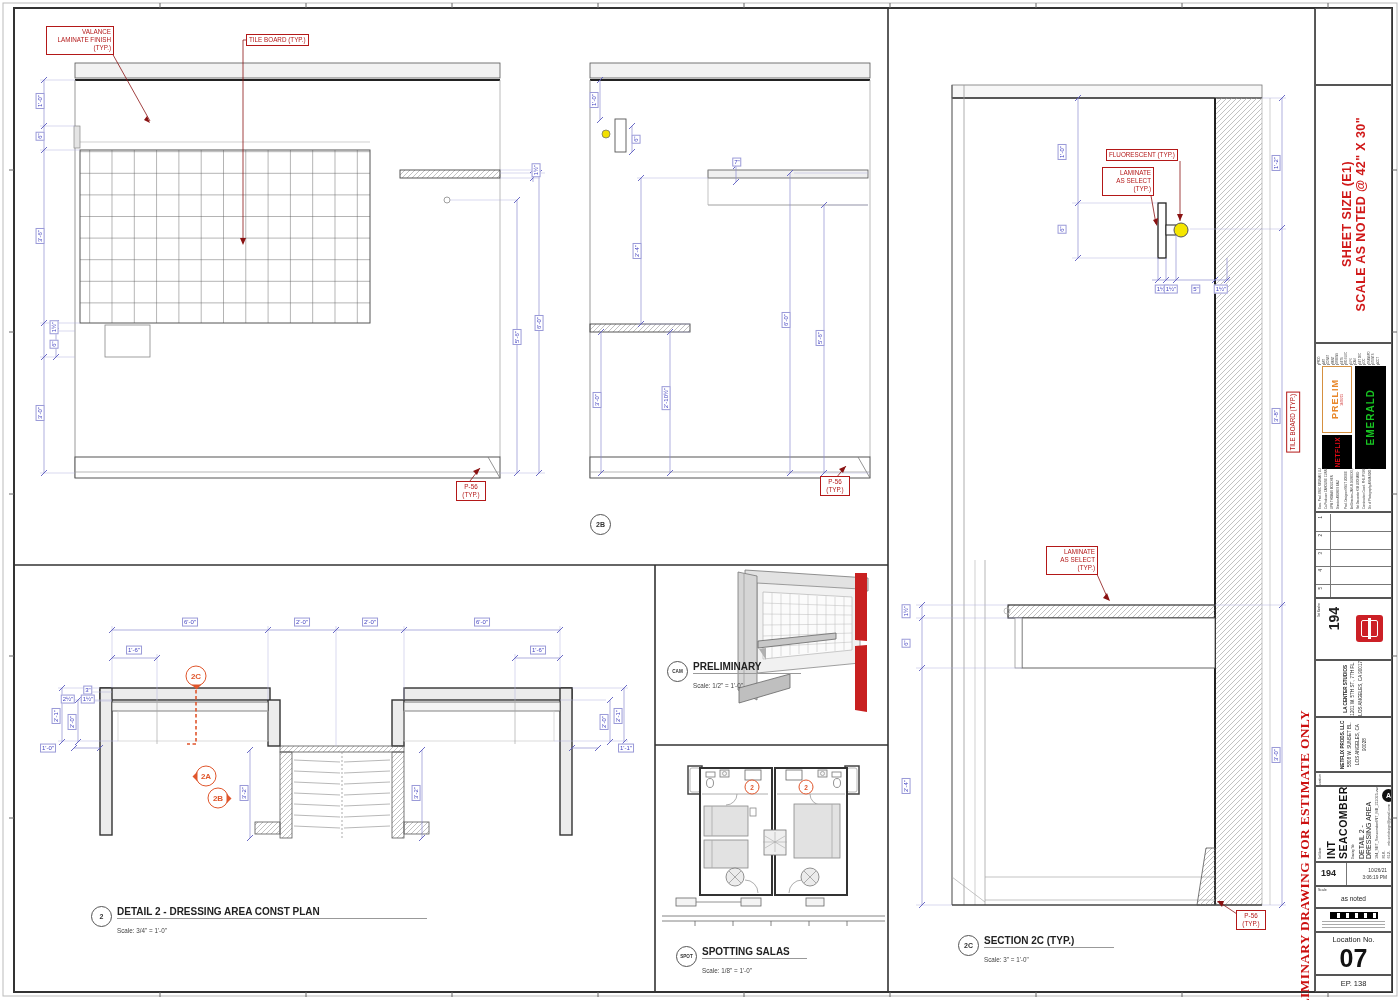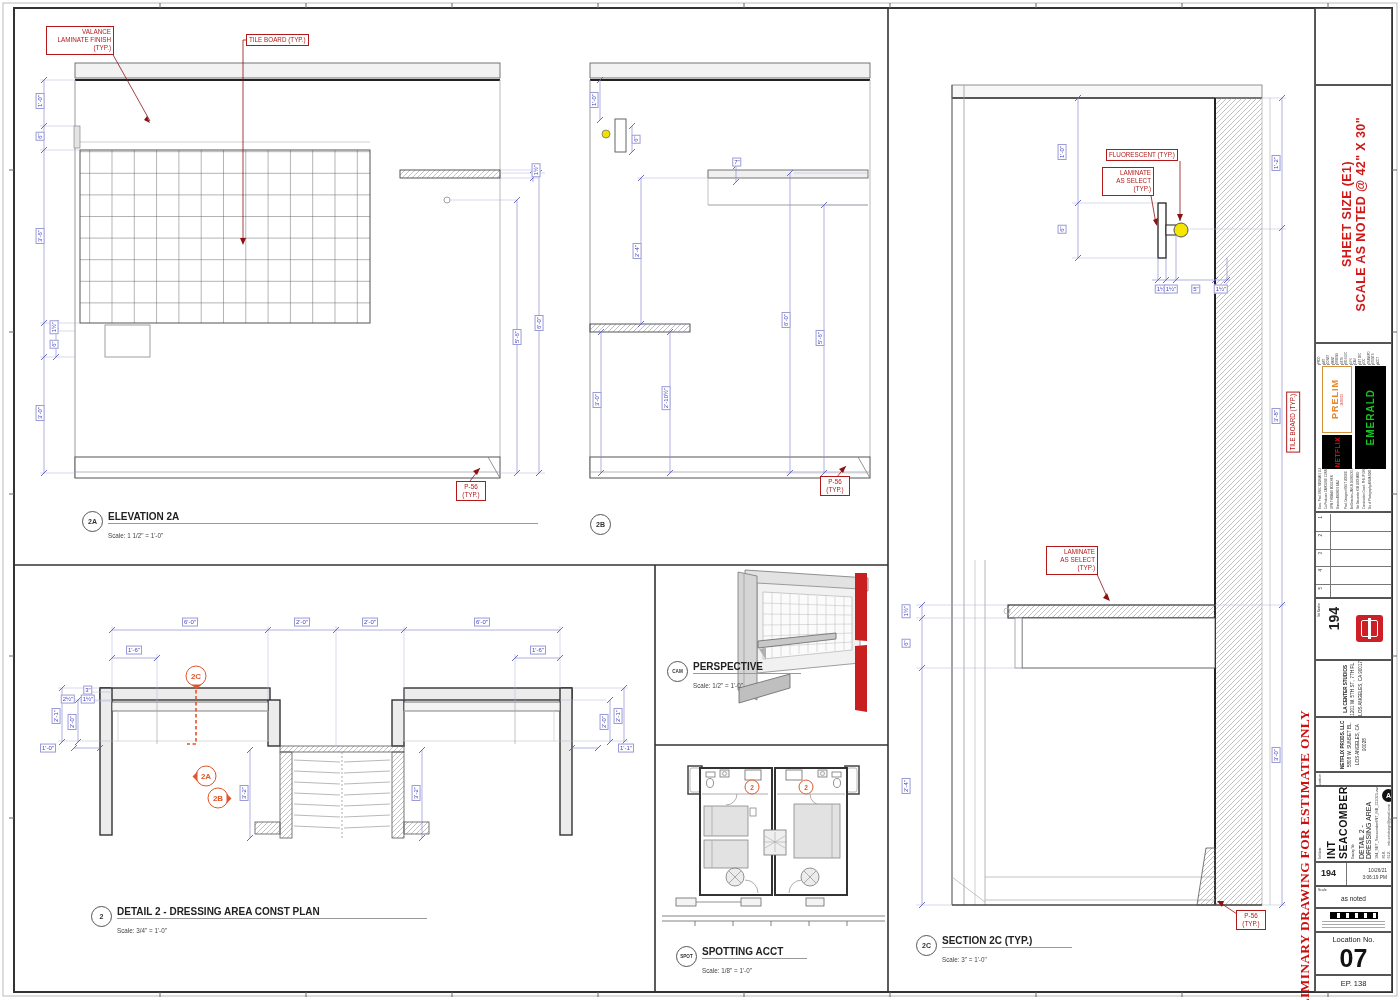--- a/index.html
+++ b/index.html
@@ -268,36 +268,33 @@
       <rect x="676" y="898" width="20" height="8" stroke="#666" fill="#f4f4f4"></rect>
       <rect x="741" y="898" width="20" height="8" stroke="#666" fill="#f4f4f4"></rect>
       <rect x="806" y="898" width="18" height="8" stroke="#666" fill="#f4f4f4"></rect>
       <line x1="696" y1="902" x2="741" y2="902" stroke="#777"></line>
       <path d="M662 916 H885 M662 921 H885 M695 921 V926 M733 921 V926 M771 921 V926 M809 921 V926 M847 921 V926" stroke="#666"></path>
     </g>
   </svg>
 
   <div id="overlay">
 
-    <div class="vt" style="left:82px;top:511px">
-      <span class="circ">2A</span><span class="tw" style="width:430px"><span class="tt">ELEVATION 2A</span><span class="sc">Scale: 1 1/2" = 1'-0"</span></span>
-    </div>
     <div class="vt" style="left:590px;top:514px">
       <span class="circ">2B</span>
     </div>
     <div class="vt" style="left:91px;top:906px">
       <span class="circ">2</span><span class="tw" style="width:310px"><span class="tt">DETAIL 2 - DRESSING AREA CONST PLAN</span><span class="sc">Scale: 3/4" = 1'-0"</span></span>
     </div>
     <div class="vt" style="left:667px;top:661px">
-      <span class="circ smf">CAM</span><span class="tw" style="width:108px"><span class="tt">PERSPECTIVE</span><span class="sc">Scale: 1/2" = 1'-0"</span></span>
+      <span class="circ smf">CAM</span><span class="tw" style="width:108px"><span class="tt">PRELIMINARY</span><span class="sc">Scale: 1/2" = 1'-0"</span></span>
     </div>
     <div class="vt" style="left:676px;top:946px">
-      <span class="circ smf">SPOT</span><span class="tw" style="width:105px"><span class="tt">SPOTTING ACCT</span><span class="sc">Scale: 1/8" = 1'-0"</span></span>
-    </div>
-    <div class="vt" style="left:916px;top:935px">
+      <span class="circ smf">SPOT</span><span class="tw" style="width:105px"><span class="tt">SPOTTING SALAS</span><span class="sc">Scale: 1/8" = 1'-0"</span></span>
+    </div>
+    <div class="vt" style="left:958px;top:935px">
       <span class="circ">2C</span><span class="tw" style="width:130px"><span class="tt">SECTION 2C (TYP.)</span><span class="sc">Scale: 3" = 1'-0"</span></span>
     </div>
 
     <div id="prelimNote">
       <span class="vtext">PRELIMINARY DRAWING FOR ESTIMATE ONLY</span>
     </div>
   <span class="dim dimv" style="left: 40px; top: 101px;">1'-0"</span>
       <span class="dim dimv" style="left: 40px; top: 136px;">6"</span>
       <span class="dim dimv" style="left: 40px; top: 236px;">3'-6"</span>
       <span class="dim dimv" style="left: 54px; top: 327px;">1½"</span>

